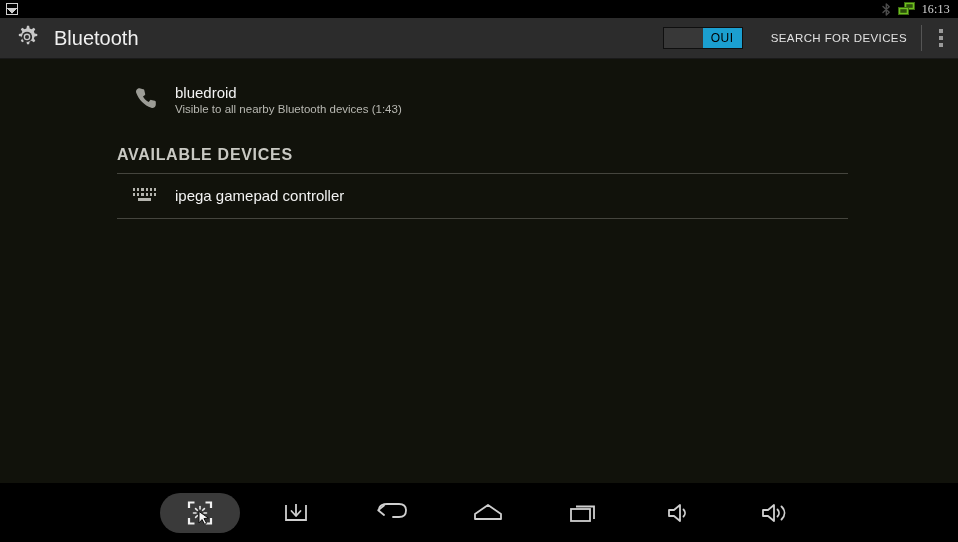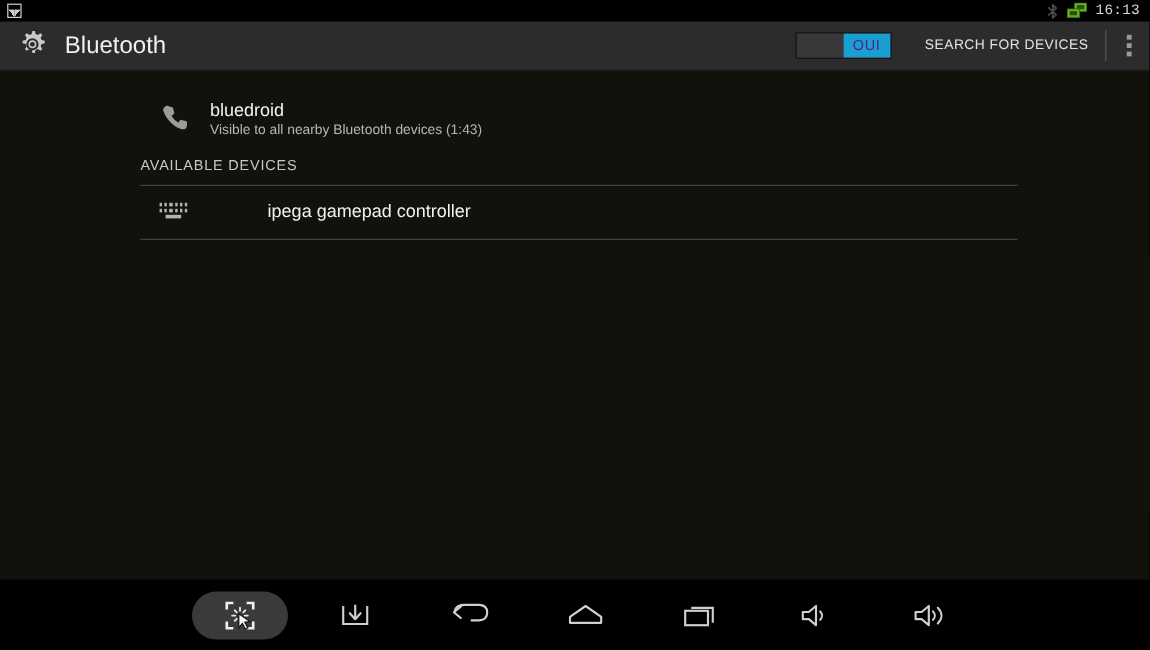--- a/index.html
+++ b/index.html
@@ -22,21 +22,21 @@
     background:#000000;
     display:flex; align-items:center;
   }
   #status-left { display:flex; align-items:center; padding-left:6px; }
   #status-right {
     margin-left:auto; display:flex; align-items:center;
     gap:7px; padding-right:8px;
   }
   .sb-clock {
     color:#d8d8d8; font-size:12px; letter-spacing:0.2px;
-    font-family:Liberation Mono, monospace;
+    font-family:Liberation Serif, serif;
   }
 
   
   .shot-notif { width:12px; height:12px; position:relative; }
   .shot-notif .frame {
     position:absolute; inset:0;
     border:1px solid #cfcfcf; background:#000;
   }
   .shot-notif .hill {
     position:absolute; left:1px; right:1px; bottom:1px; height:6px;
@@ -64,21 +64,21 @@
     width:80px; height:22px; display:flex;
     border:1px solid #0f0f0f; margin-right:16px;
     cursor:pointer;
   }
   #bt-toggle .track-off { flex:1; background:#383838; }
   #bt-toggle .thumb-on {
     flex:1; background:#1b9fd0;
     display:flex; align-items:center; justify-content:center;
   }
   #bt-toggle .thumb-on span {
-    color:#4c1d95; font-size:12px; letter-spacing:0.6px;
+    color:#000000; font-size:12px; letter-spacing:0.6px;
   }
 
   #search-devices {
     color:#e2e2e2; font-size:11.5px; font-weight:normal;
     letter-spacing:0.4px; padding:0 12px; cursor:pointer;
   }
   #ab-divider {
     width:1px; height:26px; background:#555; margin:0 2px;
   }
   #overflow-menu {
@@ -96,31 +96,31 @@
   }
   .dev-icon-cell {
     width:55px; display:flex; justify-content:center; padding-top:2px;
     margin-left:117px;
   }
   .dev-text { padding-left:3px; }
   .dev-name { color:#f2f2f2; font-size:15px; line-height:18px; }
   .dev-sub { color:#b8b8b2; font-size:11.5px; margin-top:0; line-height:14px; }
 
   .section-header {
-    color:#c9c9c3; font-size:12px; font-weight:normal;
-    letter-spacing:0.7px; margin-left:117px; margin-top:5px;
+    color:#c9c9c3; font-size:16px; font-weight:bold;
+    letter-spacing:0.7px; margin-left:117px; margin-top:20px;
   }
   .divider {
     height:1px; background:#45453e;
     margin-left:117px; margin-right:110px;
     margin-top:9px;
   }
   .divider.lower { margin-top:0; }
 
-  .avail-row { padding:13px 0 13px 0;gap:48px; }
+  .avail-row { padding:13px 0 13px 0; }
   .avail-row .dev-icon-cell { padding-top:1px; }
 
   
   .phone-icon { width:22px; height:22px; color:#9c9c96; }
   
   .kb-icon { width:24px; height:16px; }
   .kb-icon .row { display:flex; gap:2px; justify-content:center; margin-bottom:2px; }
   .kb-icon .row i { width:3px; height:3px; background:#b4b4ae; display:block; }
   .kb-icon .space { width:13px; height:3px; background:#b4b4ae; margin:0 auto; }
 

